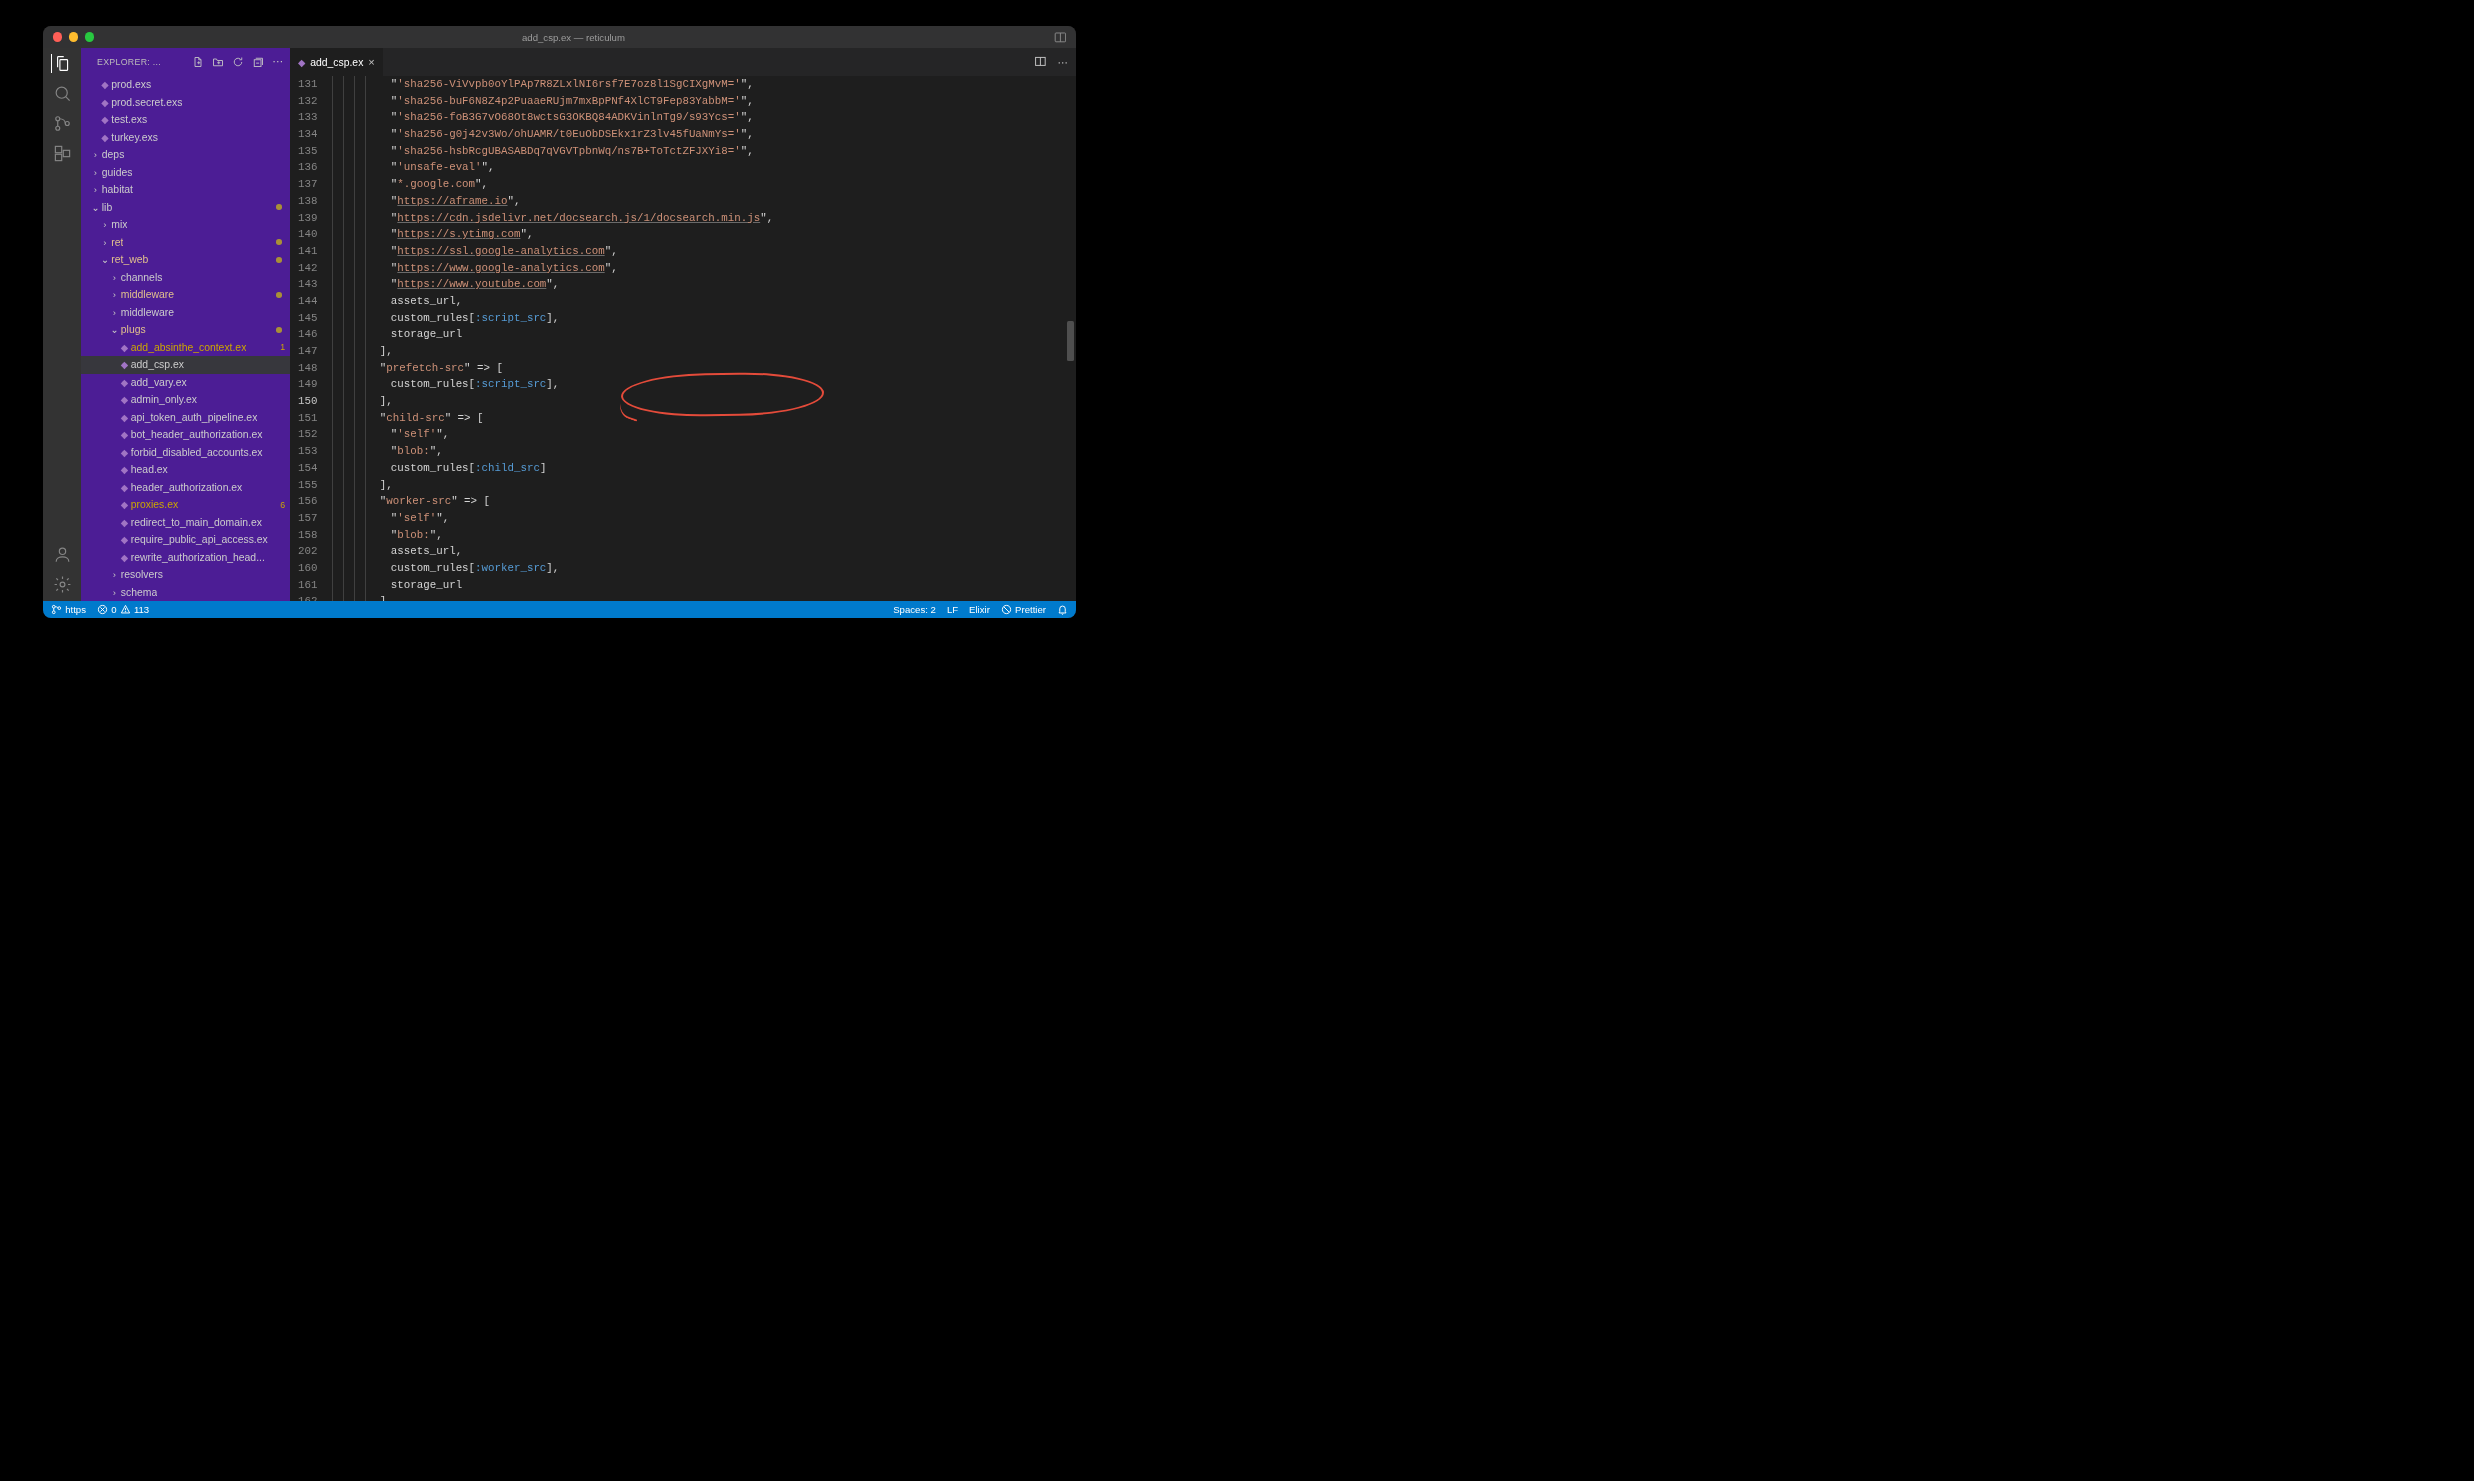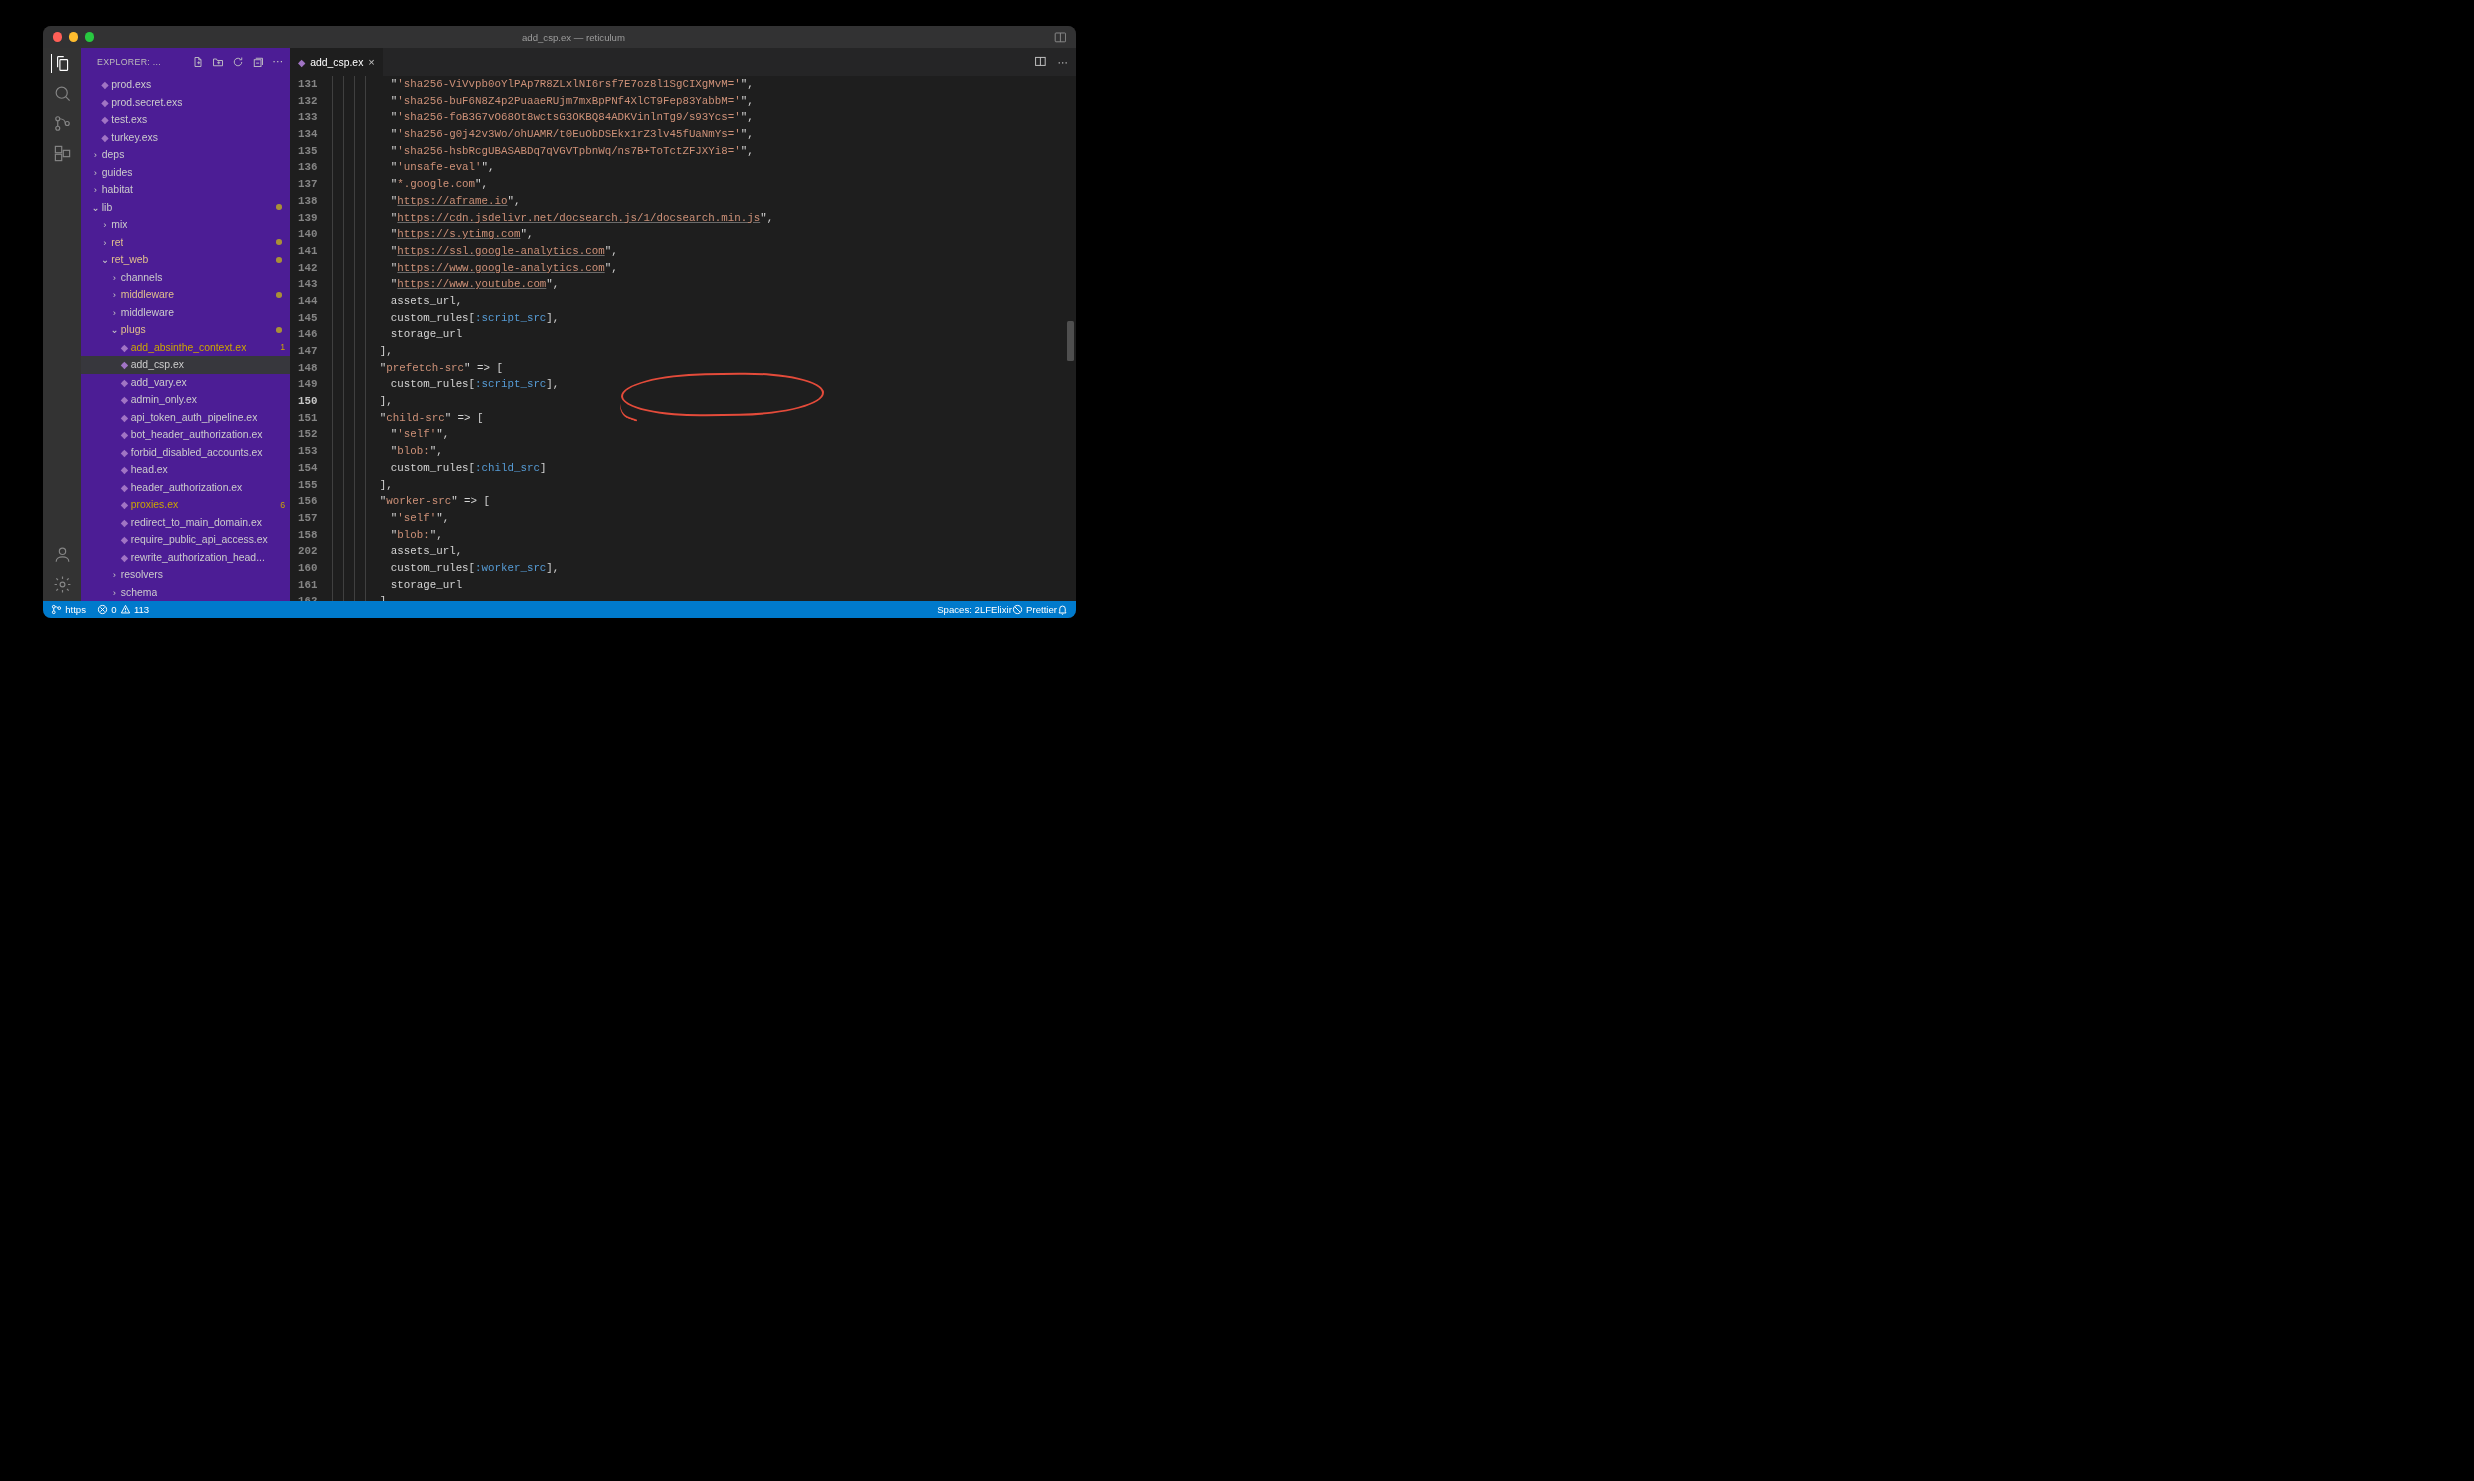--- a/index.html
+++ b/index.html
@@ -106,21 +106,21 @@
   color: #ffffff;
   font-size: 10.4px;
   border-right: 0.8px solid #252526;
 }
 .tab .file-icon { font-size: 9.6px; }
 .tab .close { color: #c5c5c5; font-size: 11px; }
 .tabbar-right { margin-left: auto; display: flex; align-items: center; padding-right: 8px; gap: 11px; color: #c5c5c5;}
 
 .code-area { flex: 1; display: flex; overflow: hidden; font-family: Menlo, Monaco, "Courier New", monospace; font-size: 10.8px; line-height: 16.7px; position:relative;}
 .gutter { text-align: right; color: #858585; padding: 0 14.4px 0 8px; user-select: none; background:#1e1e1e; }
-.gutter .ln { height: 16.7px; font-weight: bold; }
+.gutter .ln { height: 16.7px; }
 .gutter .ln.active { color: #c6c6c6; }
 .indent-guides { width: 48px; flex-shrink:0; position:relative;}
 .indent-guides .guide { position:absolute; top:0; bottom:0; width:0.8px; background:#404040;}
 .code { flex: 1; color: #d4d4d4; padding-left: 0px; white-space: pre; overflow:hidden;}
 .code .line { height: 16.7px; }
 .tok-str { color: #ce9178; }
 .tok-url { color: #ce9178; text-decoration: underline; text-decoration-color: #6a6a6a;}
 .tok-punc { color: #d4d4d4; }
 .tok-atom { color: #569cd6; }
 .tok-ident { color: #d4d4d4; }
@@ -141,21 +141,21 @@
   height: 17.5px;
   background: #007acc;
   display: flex;
   align-items: center;
   color: #ffffff;
   font-size: 9.6px;
   padding: 0 8px;
   gap: 11px;
   flex-shrink:0;
 }
-.statusbar .right { margin-left: auto; display: flex; gap: 0; align-items: center;}
+.statusbar .right { margin-left: auto; display: flex; gap: 11px; align-items: center;}
 .sb-item { display:flex; align-items:center; gap:3.2px;}
 svg { width: 100%; height: 100%; }
 </style>
 </head>
 <body>
 
 <div class="window">
 
   <div class="titlebar">
     <div class="traffic-lights">

